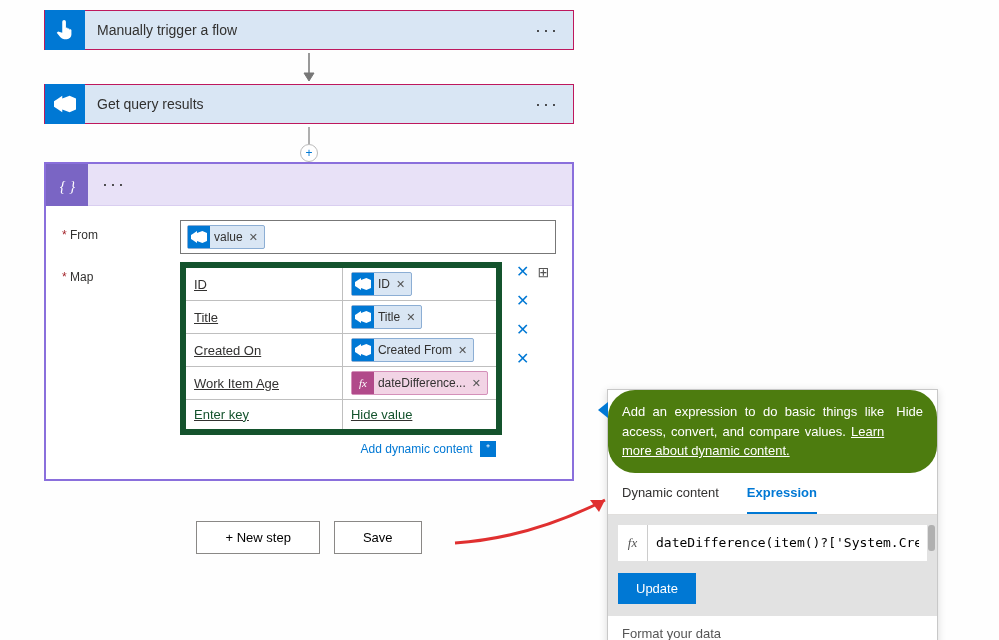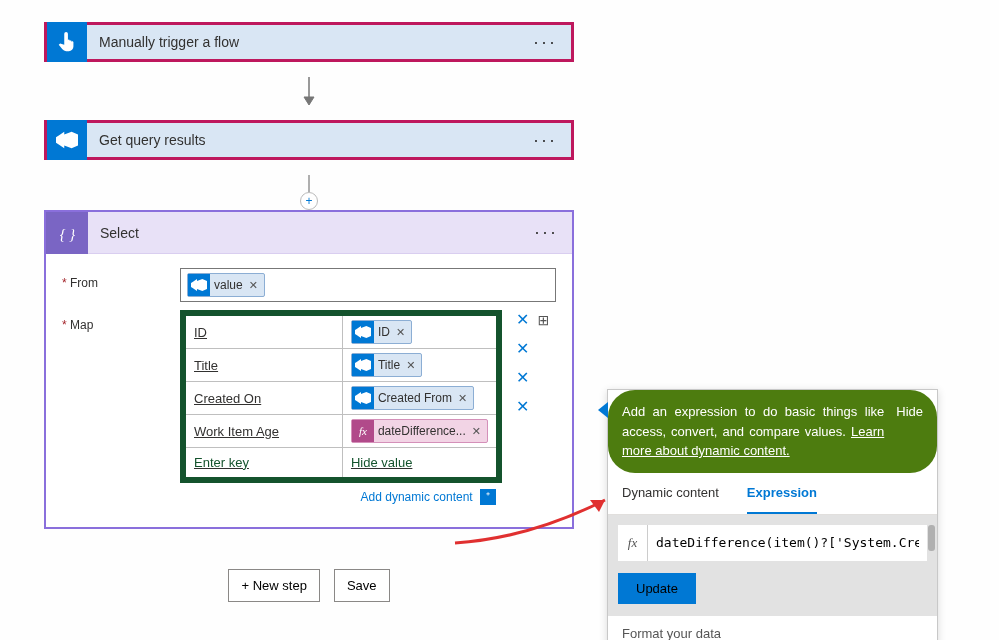--- a/index.html
+++ b/index.html
@@ -9,22 +9,22 @@
     background: #fefefe;
     color: #323130;
     width: 999px;
     height: 640px;
     position: relative;
     overflow: hidden;
   }
   .canvas { position: absolute; left: 44px; top: 10px; width: 530px; }
   .step {
     display: flex; align-items: center;
-    border: 3px solid #be185d; background: #d9e6f4;
-    height: 40px; margin: 12px auto; width: 530px;
+    border: 1px solid #be185d; background: #d9e6f4;
+    height: 40px; margin: 0 auto; width: 530px;
     position: relative;
   }
   .step-icon {
     width: 40px; height: 40px; display: flex;
     align-items: center; justify-content: center; flex-shrink: 0;
   }
   .step-icon svg { width: 22px; height: 22px; fill: #fff; }
   .step-icon.blue { background: #0078d4; }
   .azdev-bg { background: #0078d4; }
   .step-title { padding: 0 12px; flex: 1; font-size: 14px; }
@@ -78,21 +78,21 @@
   .row-actions .del { color: #0078d4; cursor: pointer; font-size: 16px; }
   .row-actions .mode { color: #555; margin-left: 8px; cursor: pointer; font-size: 14px; }
   .map-wrap { display: flex; align-items: flex-start; gap: 4px; }
   .map-wrap .map-table { flex: 1; }
   .map-wrap .side { width: 50px; }
   .dyn-link { text-align: right; padding: 6px 60px 6px 4px; font-size: 12px; }
   .dyn-link a { color: #0078d4; text-decoration: none; }
   .dyn-badge { display:inline-block; width: 16px; height: 16px; background:#0078d4; color:#fff; text-align:center; line-height:16px; font-size:12px; margin-left:4px;}
   .footer-btns { display:flex; gap:14px; justify-content:center; margin-top: 40px; }
   .btn {
-    border: 1px solid #8a8886; background: #fff; padding: 8px 12px;
+    border: 1px solid #8a8886; background: #fff; padding: 8px 28px;
     font-size: 13px; cursor: pointer;
   }
   
   .expr-panel {
     position: absolute; left: 607px; top: 389px; width: 331px;
     border: 1px solid #c8c8c8; background: #fff;
     box-shadow: 0 2px 8px rgba(0,0,0,0.15);
   }
   .expr-callout {
     position: absolute; left: -10px; top: 12px; width: 0; height: 0;
@@ -115,21 +115,21 @@
     width: 30px; font-family: Georgia, serif; font-style: italic;
     text-align: center; color: #555; border-right: 1px solid #ccc;
     height: 100%; display:flex; align-items:center; justify-content:center;
   }
   .expr-input {
     flex: 1; border: none; outline: none; padding: 0 8px;
     font-family: Consolas, monospace; font-size: 13px; height: 100%;
     overflow: hidden; white-space: nowrap;
   }
   .update-btn {
-    background: #0078d4; color: #000000; border: none; padding: 8px 18px;
+    background: #0078d4; color: #ffffff; border: none; padding: 8px 18px;
     font-size: 13px; margin-top: 12px; cursor: pointer;
   }
   .format-header { padding: 10px 14px; color: #555; font-size: 13px; }
   .scrollbar-track {
     position: absolute; right: 2px; top: 0; bottom: 0; width: 8px;
   }
   .scrollbar-thumb {
     position: absolute; right: 0; top: 10px; width: 7px; height: 26px;
     background: #b0b0b0; border-radius: 3px;
   }
@@ -179,21 +179,20 @@
     <div class="plus-badge">+</div>
   </div>
 
   <div class="select-card">
     <div class="select-header">
       <div class="step-icon">
         <svg viewBox="0 0 24 24">
             <text x="4" y="18" font-size="16" fill="#fff" font-family="Georgia" font-style="italic">{ }</text>
           </svg>
       </div>
-      <div class="step-title">Select</div>
       <div class="step-more">···</div>
     </div>
     <div class="select-body">
 
       <div class="form-row">
         <div class="form-label"><span class="req">*</span> <span>From</span></div>
         <div class="form-field">
           <div class="token-box">
             <span class="token">
               <span class="tkicon az">

